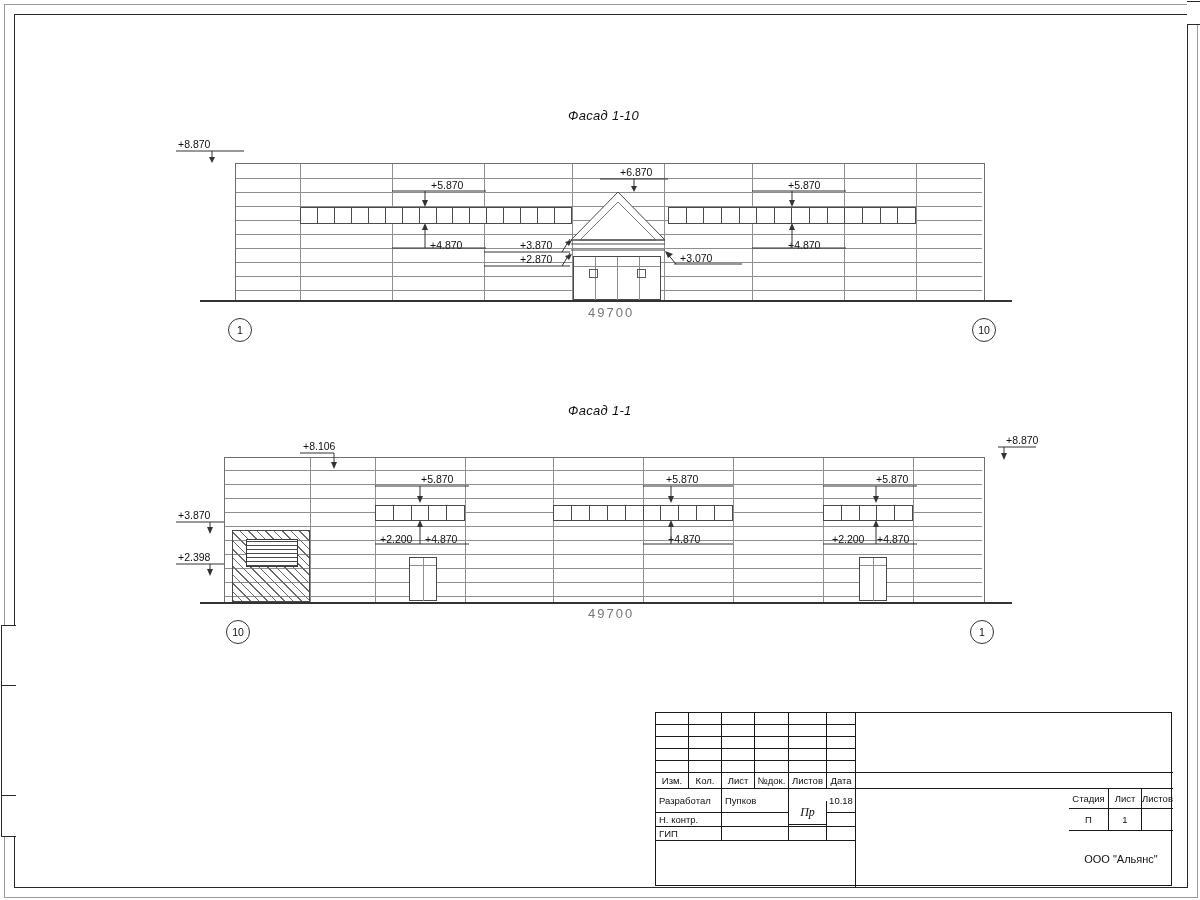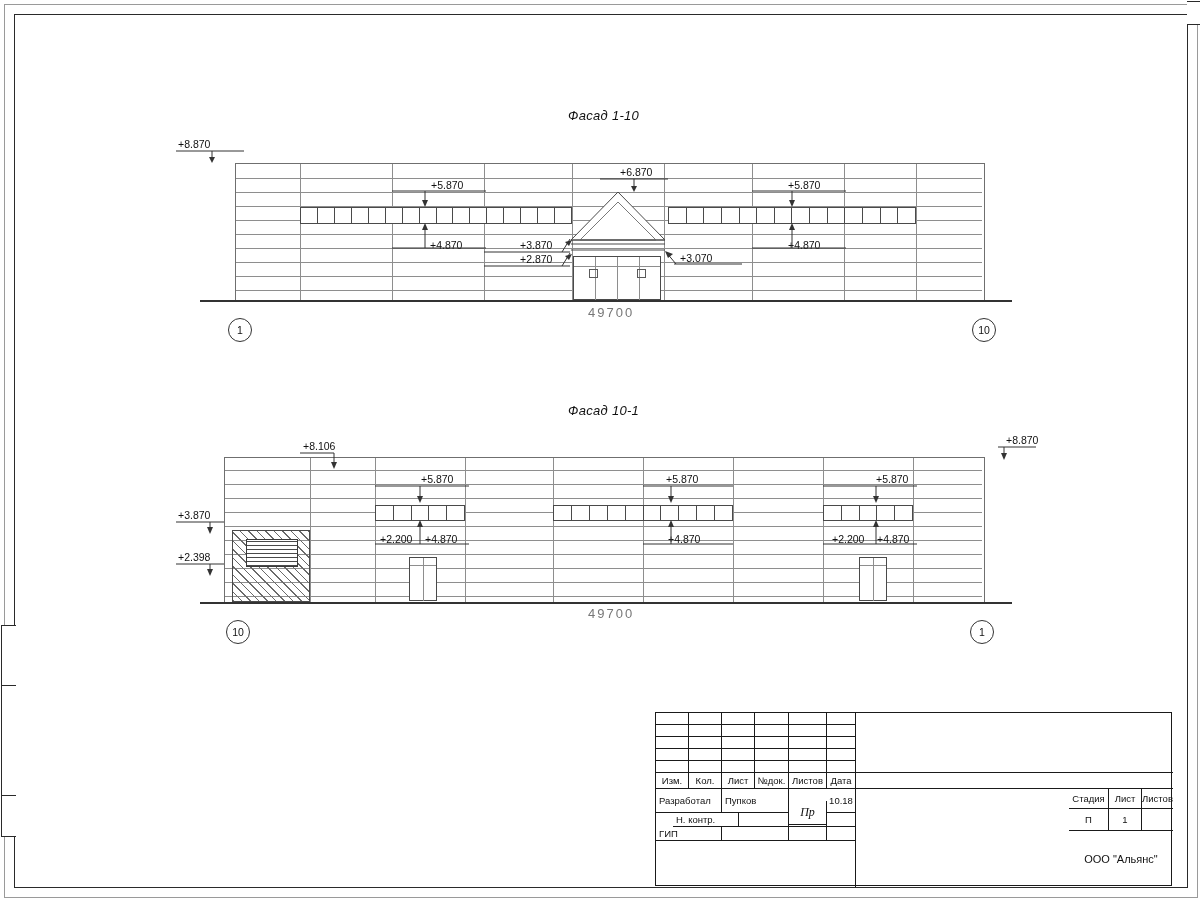--- a/index.html
+++ b/index.html
@@ -287,21 +287,21 @@
     <polygon points="81,6 88,4 85,10" fill="#333"></polygon>
   </svg>
 
   <div class="abs lvl" style="left:680px; top:252px;">+3.070</div>
   <svg class="abs" style="left:664px; top:248px;" width="80" height="20">
     <line x1="10" y1="16" x2="78" y2="16" stroke="#333" stroke-width="1"></line>
     <line x1="2" y1="4" x2="12" y2="16" stroke="#333" stroke-width="1"></line>
     <polygon points="1,3 9,6 4,10" fill="#333"></polygon>
   </svg>
 
-  <div class="abs ttl" style="left:568px; top:403px;">Фасад 10-1</div>
+  <div class="abs ttl" style="left:568px; top:403px;">Фасад 1-1</div>
 
   <div class="facade-box" style="left:224px; top:457px; width:759px; height:145px;"></div>
 
   <div class="grid-line hline" style="left:225px; top:470px; width:757px;"></div>
   <div class="grid-line hline" style="left:225px; top:484px; width:757px;"></div>
   <div class="grid-line hline" style="left:225px; top:498px; width:757px;"></div>
   <div class="grid-line hline" style="left:225px; top:512px; width:757px;"></div>
   <div class="grid-line hline" style="left:225px; top:526px; width:757px;"></div>
   <div class="grid-line hline" style="left:225px; top:540px; width:757px;"></div>
   <div class="grid-line hline" style="left:225px; top:554px; width:757px;"></div>
@@ -480,21 +480,21 @@
     <div class="cell" style="left:99px; top:60px; width:34px; height:16px;">№док.</div>
     <div class="cell" style="left:133px;top:60px; width:38px; height:16px;">Листов</div>
     <div class="cell" style="left:171px;top:60px; width:29px; height:16px;">Дата</div>
     <div class="cell noborder-r" style="left:200px; top:60px; width:317px; height:16px;"></div>
 
     <div class="cell left" style="left:0;   top:76px; width:66px; height:24px;">Разработал</div>
     <div class="cell left" style="left:66px; top:76px; width:67px; height:24px;">Пупков</div>
     <div class="cell sig" style="left:133px;top:88px; width:38px; height:24px;">Пр</div>
     <div class="cell" style="left:171px;top:76px; width:29px; height:24px;">10.18</div>
 
-    <div class="cell left" style="left:0;   top:100px; width:66px; height:14px;margin-left:17px;">Н. контр.</div>
+    <div class="cell left" style="left:0;   top:100px; width:66px; height:14px;">Н. контр.</div>
     <div class="cell" style="left:66px; top:100px; width:67px; height:14px;"></div>
     <div class="cell" style="left:133px;top:100px; width:38px; height:14px;"></div>
     <div class="cell" style="left:171px;top:100px; width:29px; height:14px;"></div>
 
     <div class="cell left" style="left:0;   top:114px; width:66px; height:14px;">ГИП</div>
     <div class="cell" style="left:66px; top:114px; width:67px; height:14px;"></div>
     <div class="cell" style="left:133px;top:114px; width:38px; height:14px;"></div>
     <div class="cell" style="left:171px;top:114px; width:29px; height:14px;"></div>
 
     <div class="cell" style="left:0;   top:128px; width:200px; height:46px; border-bottom:none;"></div>

